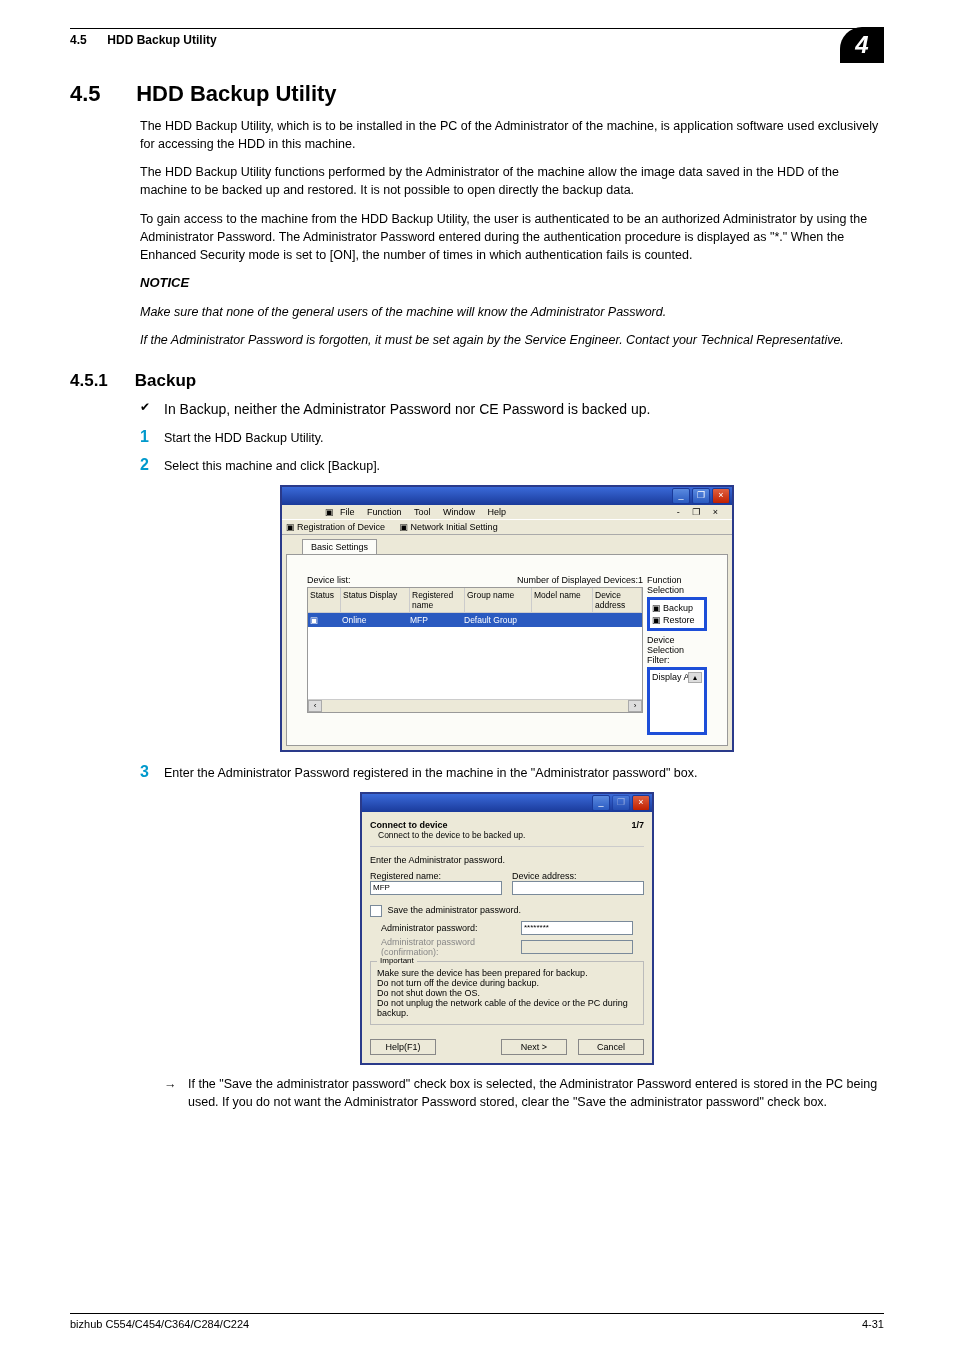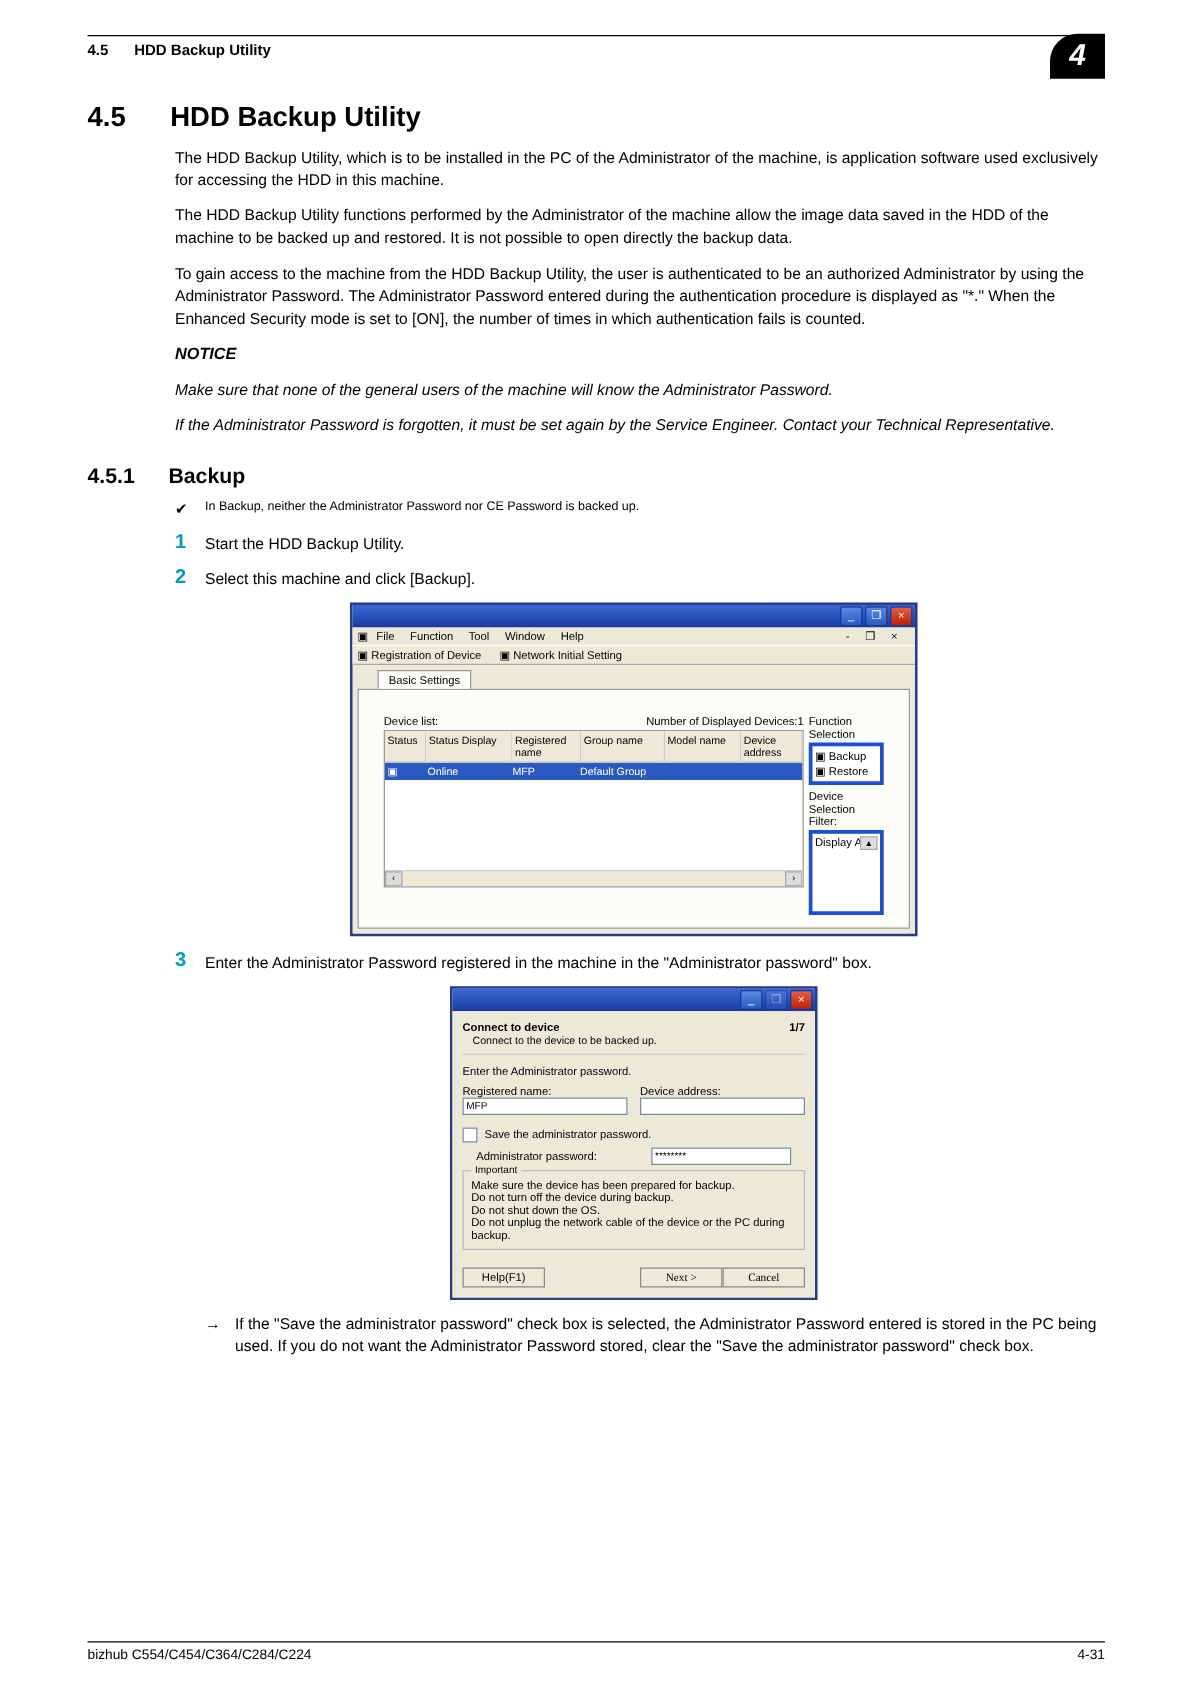--- a/index.html
+++ b/index.html
@@ -79,21 +79,21 @@
   h2.subsec-title .num {
     display: inline-block;
     width: 60px;
   }
   .step-list, .bullet-list {
     list-style: none;
     padding: 0;
     margin: 0 0 0 70px;
   }
   .bullet-list li {
-    font-size: 10px;
+    font-size: 14px;
     line-height: 1.45;
     margin-bottom: 10px;
     display: flex;
   }
   .bullet-list li::before {
     content: "✔";
     width: 24px;
     flex-shrink: 0;
     font-size: 12px;
   }
@@ -154,20 +154,21 @@
     line-height: 12px;
     border-radius: 2px;
   }
   .win-btn.close { background: linear-gradient(#e06040,#c02000); }
   .menubar {
     background: #ece9d8;
     padding: 2px 4px;
     font-size: 9px;
     display: flex;
     justify-content: space-between;
+    margin-left: 39px;
   }
   .menubar span { margin-right: 10px; }
   .toolbar {
     background: #ece9d8;
     padding: 2px 4px;
     border-top: 1px solid #fff;
     border-bottom: 1px solid #aaa;
   }
   .toolbar span { margin-right: 6px; }
   .tabstrip {
@@ -482,32 +483,36 @@
 
       <div style="margin:10px 0 4px 0;">
         <span class="dlg-checkbox"></span>
         <span>Save the administrator password.</span>
       </div>
 
       <div class="pwd-row">
         <span class="lbl">Administrator password:</span>
         <span class="dlg-input">********</span>
       </div>
+      <div class="pwd-row gray">
+        <span class="lbl">Administrator password (confirmation):</span>
+        <span class="dlg-input disabled"></span>
+      </div>
 
       <div class="dlg-group">
         <span class="dlg-group-title">Important</span>
         <div>Make sure the device has been prepared for backup.</div>
         <div>Do not turn off the device during backup.</div>
         <div>Do not shut down the OS.</div>
         <div>Do not unplug the network cable of the device or the PC during backup.</div>
       </div>
 
       <div class="dlg-buttons">
         <div class="dlg-btn">Help(F1)</div>
-        <div style="display:flex; gap:0;font-family:Liberation Serif, serif;">
+        <div style="display:flex; gap:11px;">
           <div class="dlg-btn">Next &gt;</div>
           <div class="dlg-btn">Cancel</div>
         </div>
       </div>
     </div>
   </div>
 
   <div class="arrow-sub">
     <span>If the "Save the administrator password" check box is selected, the Administrator Password entered is stored in the PC being used. If you do not want the Administrator Password stored, clear the "Save the administrator password" check box.</span>
   </div>

